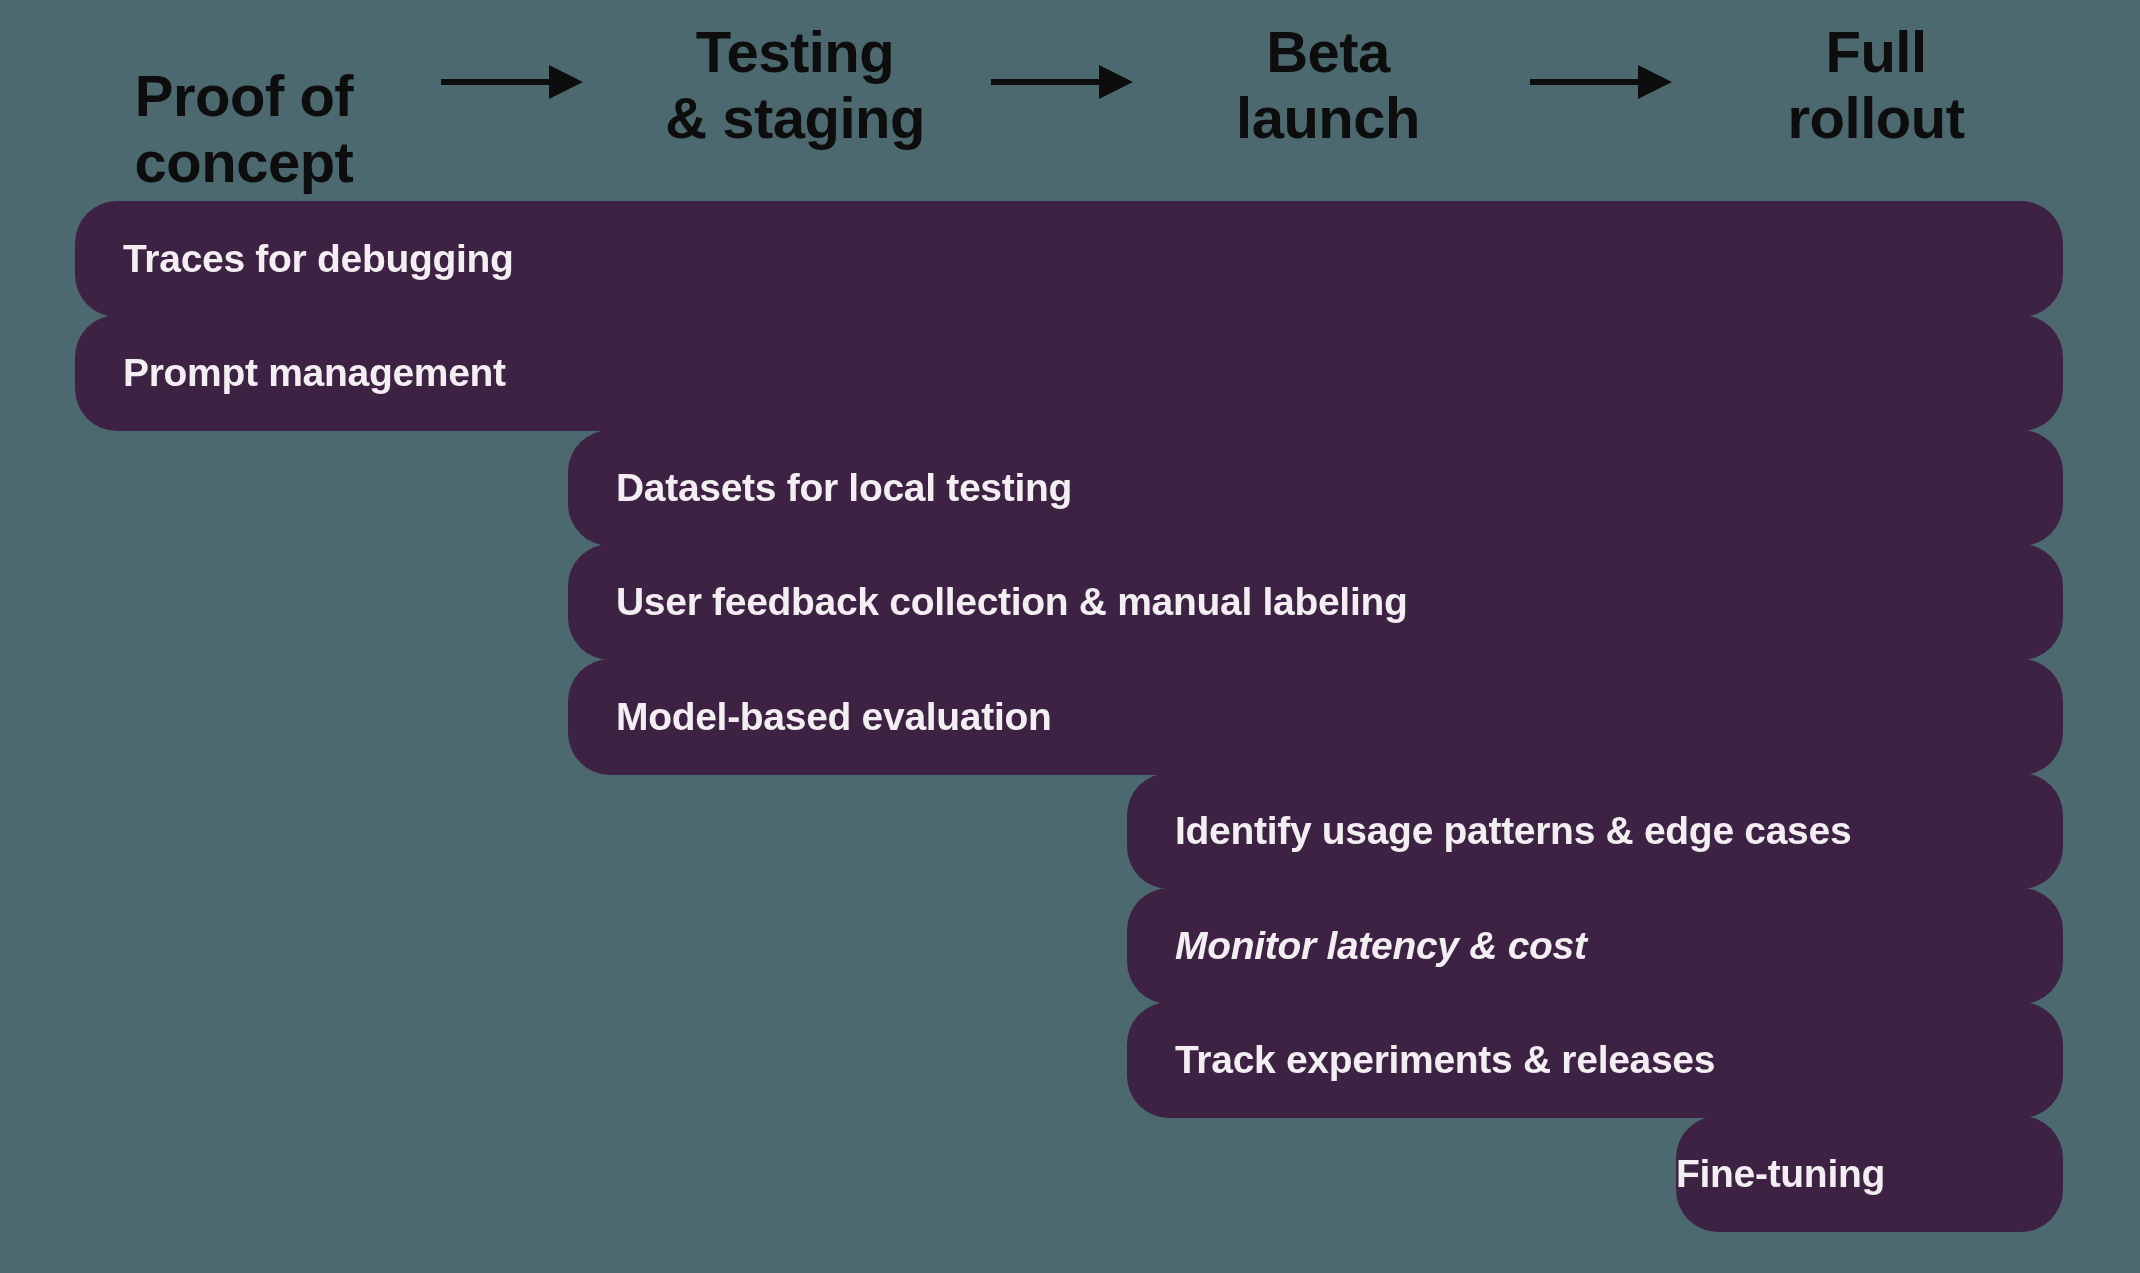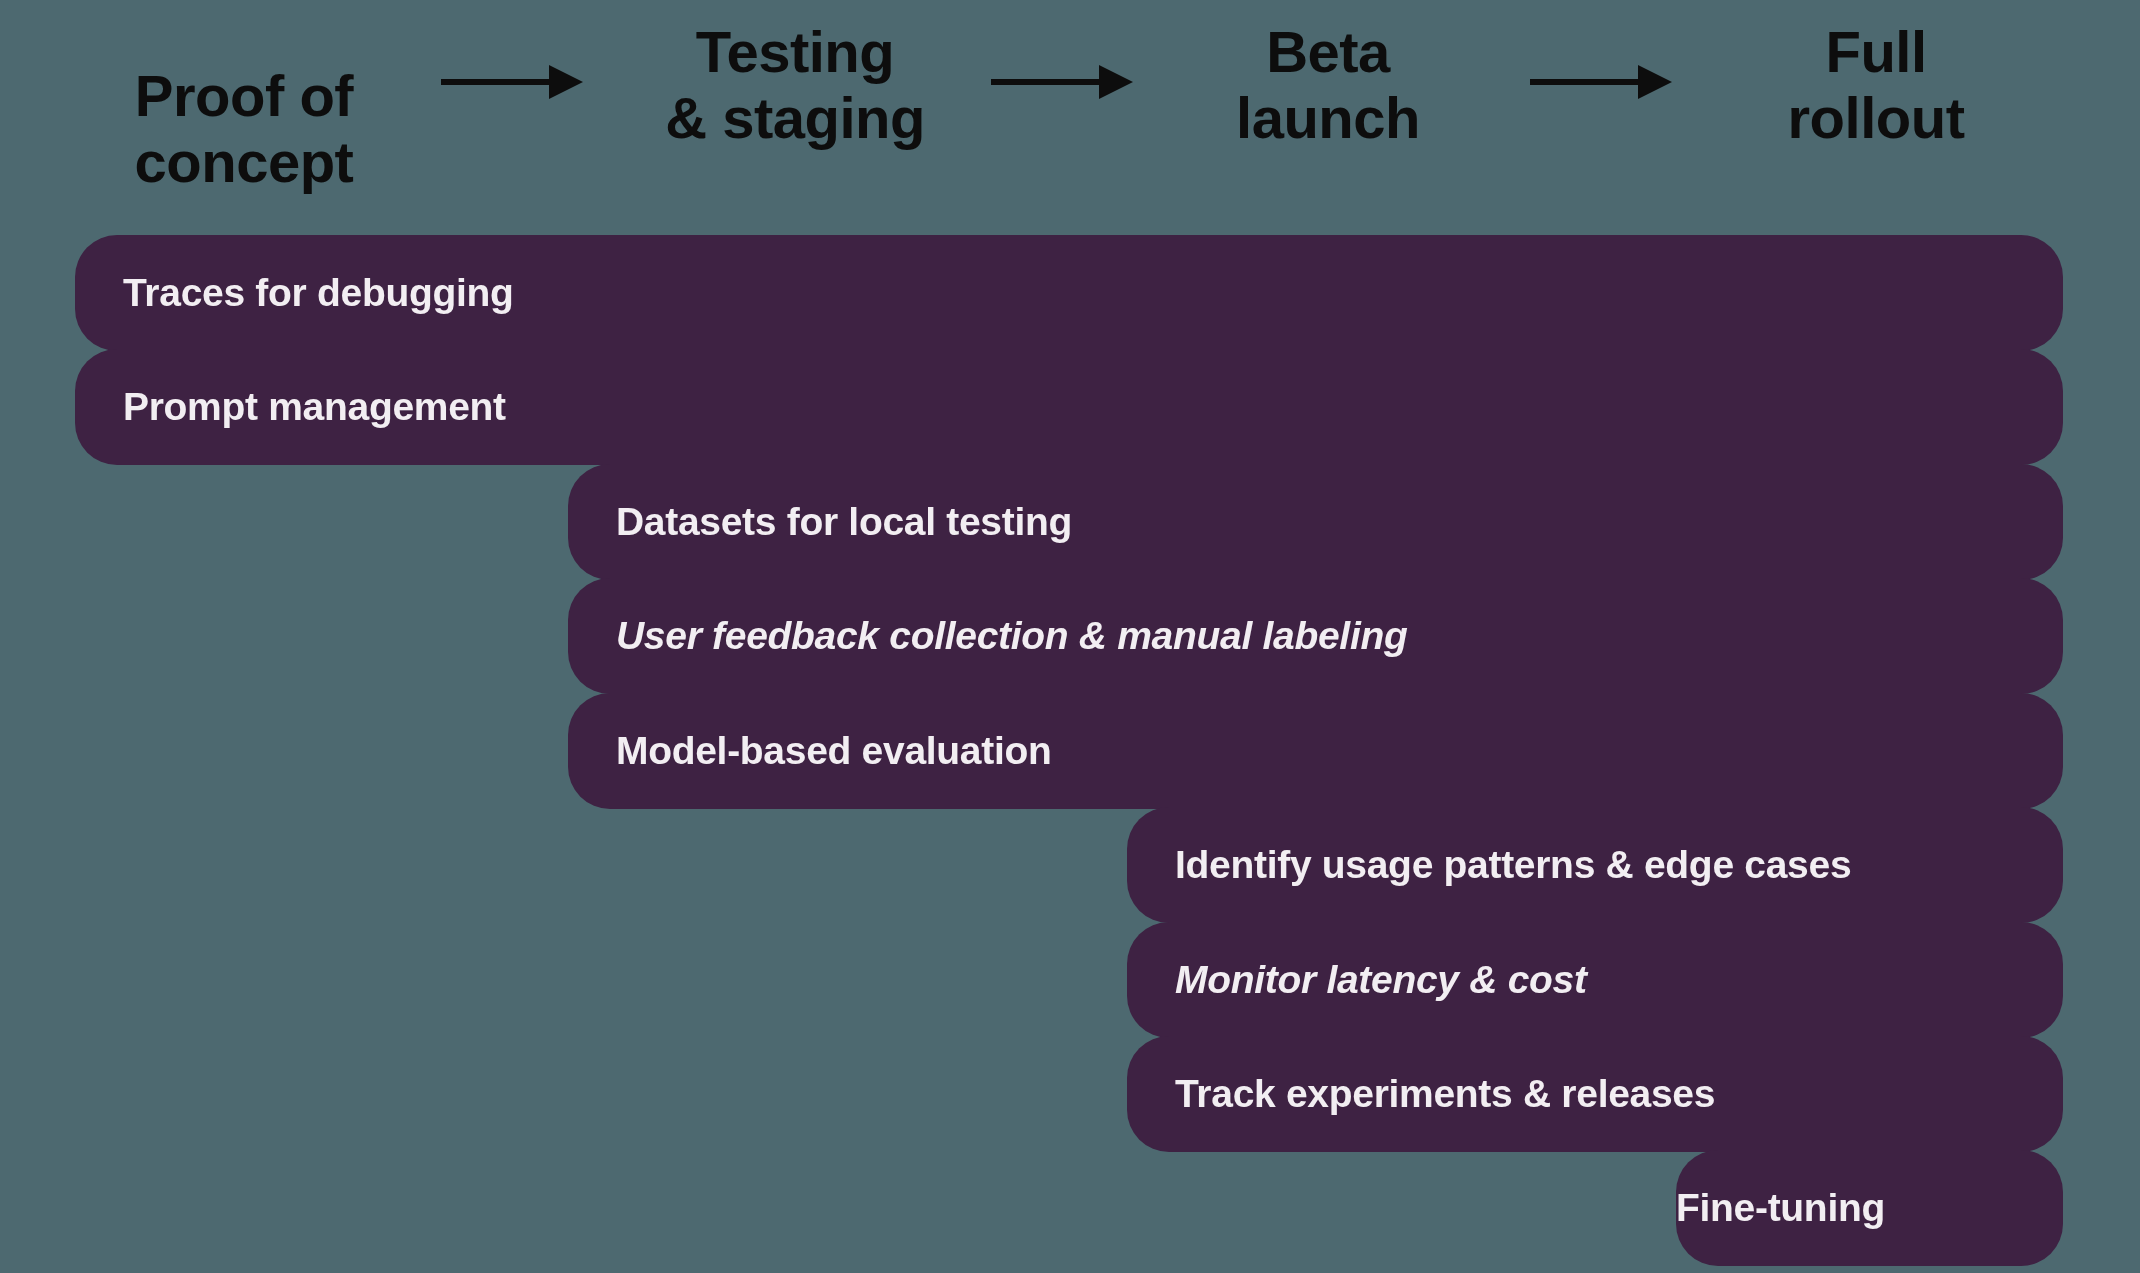--- a/index.html
+++ b/index.html
@@ -54,26 +54,25 @@
     background:var(--bar);
     border-radius:42px;
     color:var(--bar-text);
     display:flex;
     align-items:center;
     font-size:39px;
     font-weight:700;
     letter-spacing:-0.3px;
     padding-left:48px;
     white-space:nowrap;
-    margin-top:34px;
   }
   .b0{top:201px;left:75px;}
   .b1{top:315px;left:75px;}
   .b2{top:430px;left:568px;}
-  .b3{top:544px;left:568px;font-style:italic;}
+  .b3{top:544px;left:568px;}
   .b4{top:659px;left:568px;}
   .b5{top:773px;left:1127px;}
   .b6{top:888px;left:1127px;font-style:italic;}
   .b7{top:1002px;left:1127px;}
   .b8{top:1116px;left:1676px;justify-content:flex-start;padding-left:0;}
 </style>
 </head>
 <body>
 
 <div class="canvas">

